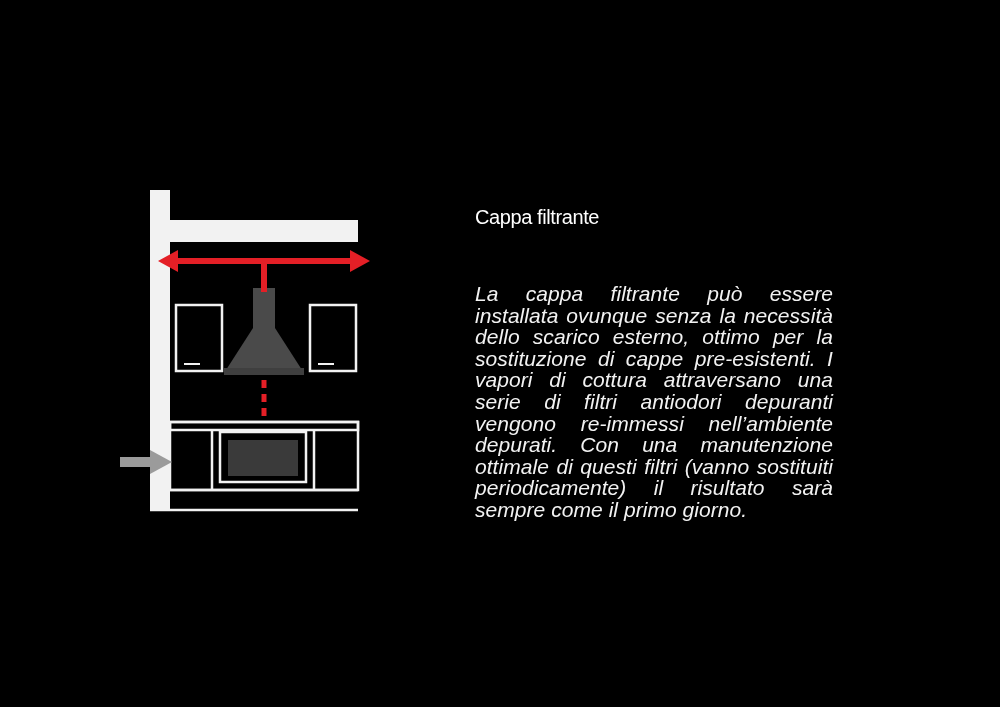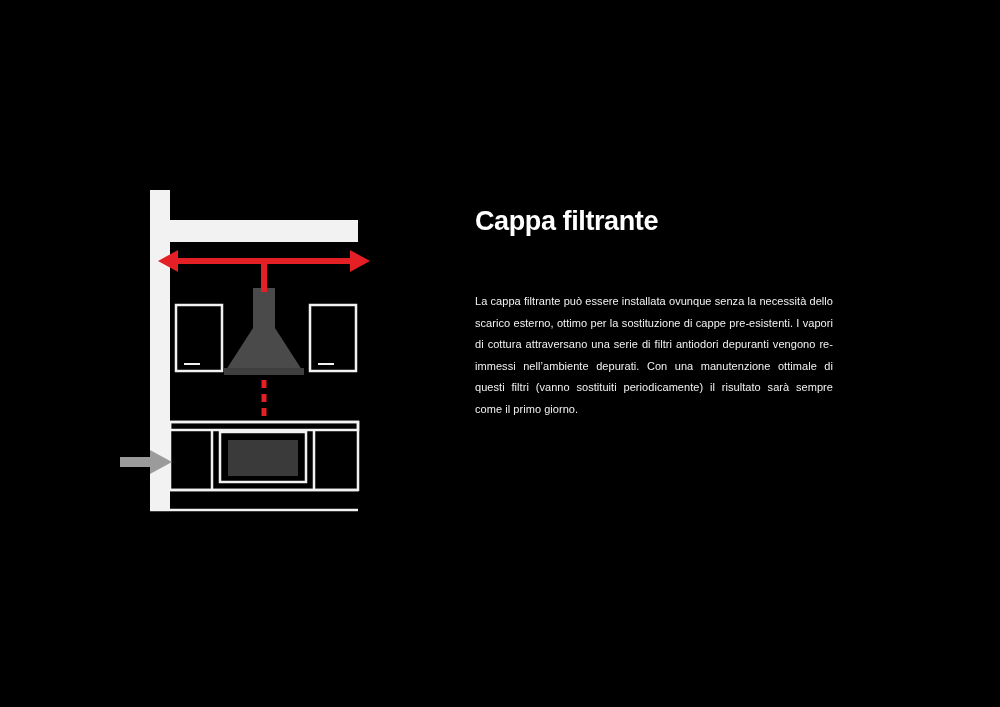--- a/index.html
+++ b/index.html
@@ -30,36 +30,37 @@
 
   
   #text-panel {
     position: absolute;
     left: 475px;
     top: 206px;
     width: 358px;
   }
   #section-title {
     font-family: "Liberation Sans", sans-serif;
-    font-size: 27px;
-    font-weight: bold;
+    font-size: 20px;
+    font-weight: normal;
     letter-spacing: -0.4px;
     color: #ffffff;
     margin: 0;
     line-height: 1.15;
   }
   #body-copy {
     margin: 54px 0 0 0;
     font-family: "Liberation Sans", sans-serif;
-    font-size: 11px;
+    font-size: 21px;
     line-height: 21.6px;
     color: #f2f2f2;
     text-align: justify;
     text-justify: inter-word;
     letter-spacing: 0.05px;
+    font-style: italic;
   }
 </style>
 </head>
 <body style="background: rgb(0, 0, 0);">
 
 <div id="diagram-panel">
   <svg id="diagram-svg" width="300" height="360" viewBox="0 0 300 360">
 
     <rect x="30" y="20" width="20" height="320" fill="#f2f2f2"></rect>
 

